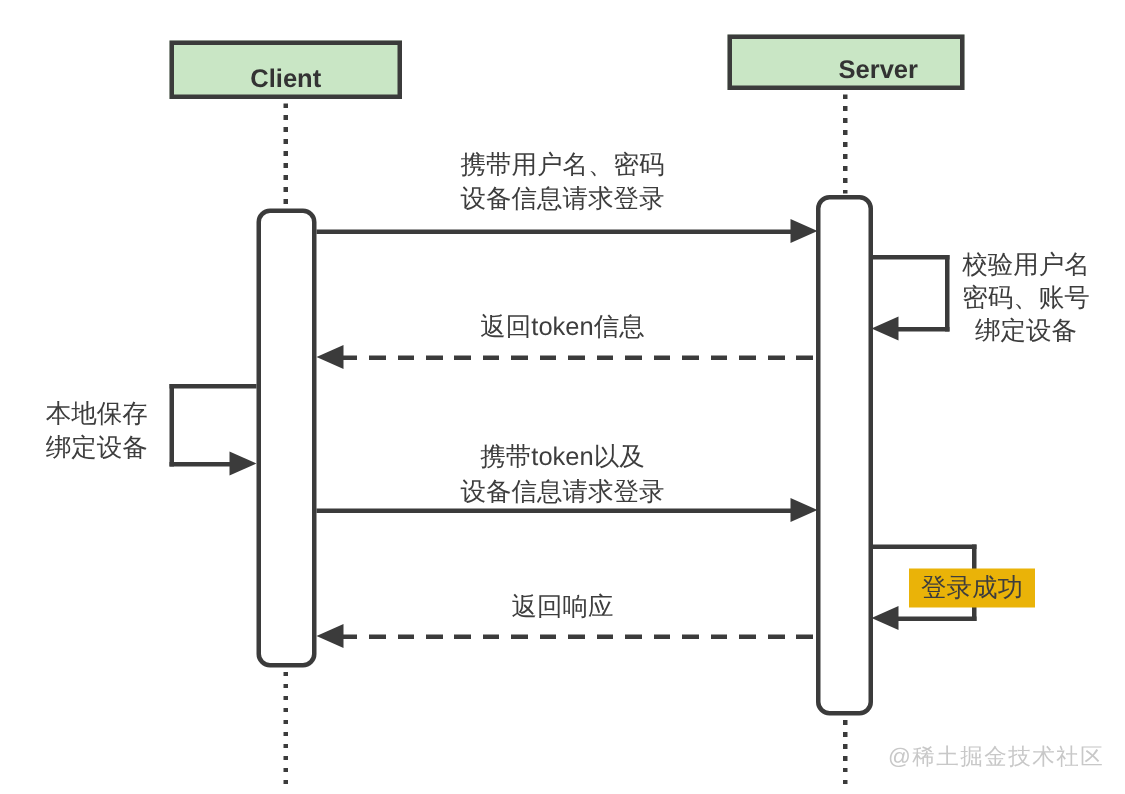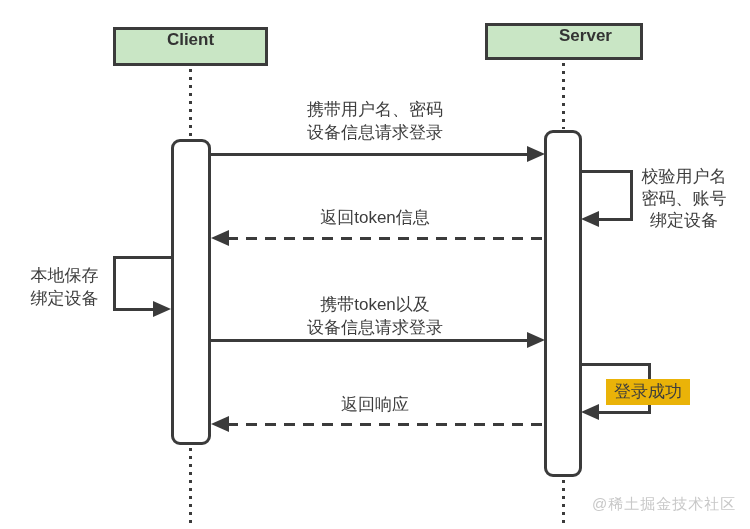--- a/index.html
+++ b/index.html
@@ -8,21 +8,21 @@
     background:var(--background,#ffffff);
     font-family:"Liberation Sans", sans-serif;
     color:var(--text,#3d3d3d);
     overflow:hidden;
   }
   .abs { position:absolute; }
   .actor {
     background:var(--actor-fill,#c9e6c5);
     border:3px solid var(--line,#3b3b3b);
     box-sizing:border-box;
-    display:flex; align-items:flex-start; justify-content:center;
+    display:flex; align-items:flex-end; justify-content:center;
     font-weight:700; font-size:17px; color:#333;
     z-index:3;
   }
   .lifeline {
     width:3px;
     background-image:repeating-linear-gradient(to bottom,
       var(--line,#3b3b3b) 0px, var(--line,#3b3b3b) 3px,
       transparent 3px, transparent 8px);
     z-index:1;
   }

